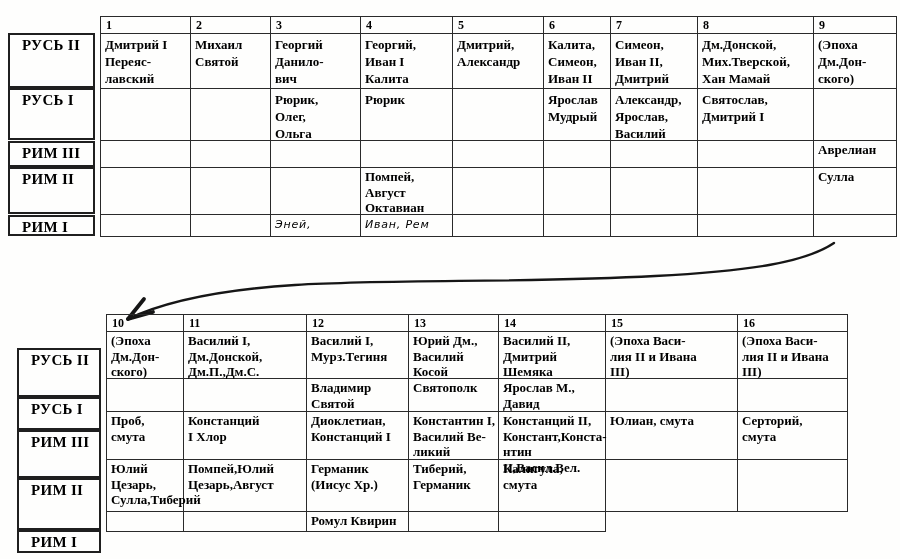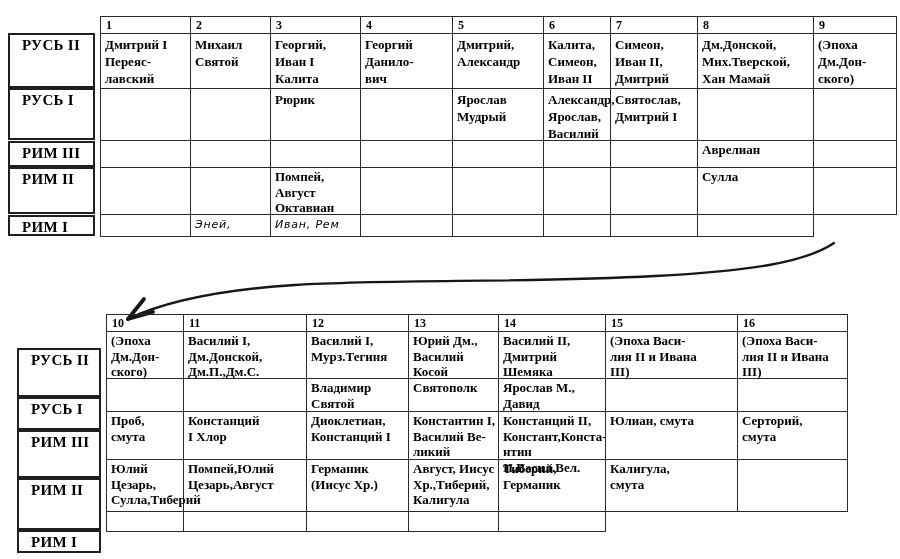--- a/index.html
+++ b/index.html
@@ -114,42 +114,45 @@
       <div class="cell head">5</div>
       <div class="cell head">6</div>
       <div class="cell head">7</div>
       <div class="cell head">8</div>
       <div class="cell head">9</div>
       <div class="cell body r0">Дмитрий I
 Переяс-
 лавский</div>
       <div class="cell body r0">Михаил
 Святой</div>
+      <div class="cell body r0">Георгий
+Данило-
+вич</div>
       <div class="cell body r0">Георгий,
 Иван I
 Калита</div>
-      <div class="cell body r0">Георгий
-Данило-
-вич</div>
       <div class="cell body r0">Дмитрий,
 Александр</div>
       <div class="cell body r0">Калита,
 Симеон,
 Иван II</div>
       <div class="cell body r0">Симеон,
 Иван II,
 Дмитрий</div>
       <div class="cell body r0">Дм.Донской,
 Мих.Тверской,
 Хан Мамай</div>
       <div class="cell body r0">(Эпоха
 Дм.Дон-
 ского)</div>
       <div class="cell body r1"></div>
       <div class="cell body r1"></div>
+      <div class="cell body r1">Рюрик,
+Олег,
+Ольга</div>
       <div class="cell body r1">Рюрик</div>
       <div class="cell body r1"></div>
       <div class="cell body r1">Ярослав
 Мудрый</div>
       <div class="cell body r1">Александр,
 Ярослав,
 Василий</div>
       <div class="cell body r1">Святослав,
 Дмитрий I</div>
       <div class="cell body r1"></div>
@@ -247,28 +250,26 @@
 нтин II,Васил.Вел.</div>
       <div class="cell body r2">Юлиан, смута</div>
       <div class="cell body r3">Серторий,
 смута</div>
       <div class="cell body r3">Юлий Цезарь,
 Сулла,Тиберий</div>
       <div class="cell body r3">Помпей,Юлий
 Цезарь,Август</div>
       <div class="cell body r3">Германик
 (Иисус Хр.)</div>
-      <div class="cell body r3">Август, Иисус
-Хр.,Тиберий,
-Калигула</div>
       <div class="cell body r3">Тиберий,
 Германик</div>
       <div class="cell body r3">Калигула,
 смута</div>
       <div class="cell body r4"></div>
       <div class="cell body r4"></div>
       <div class="cell body r4"></div>
       <div class="cell body r4"></div>
+      <div class="cell body r4">Ромул Квирин</div>
       <div class="cell body r4"></div>
       <div class="cell body r4"></div>
     </div>
 
 </div>
 
 </body></html>

